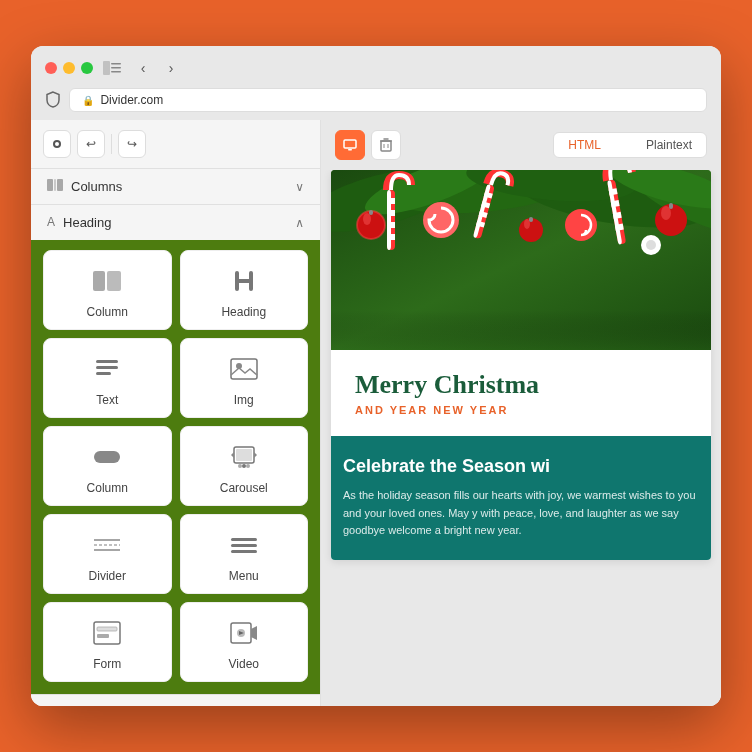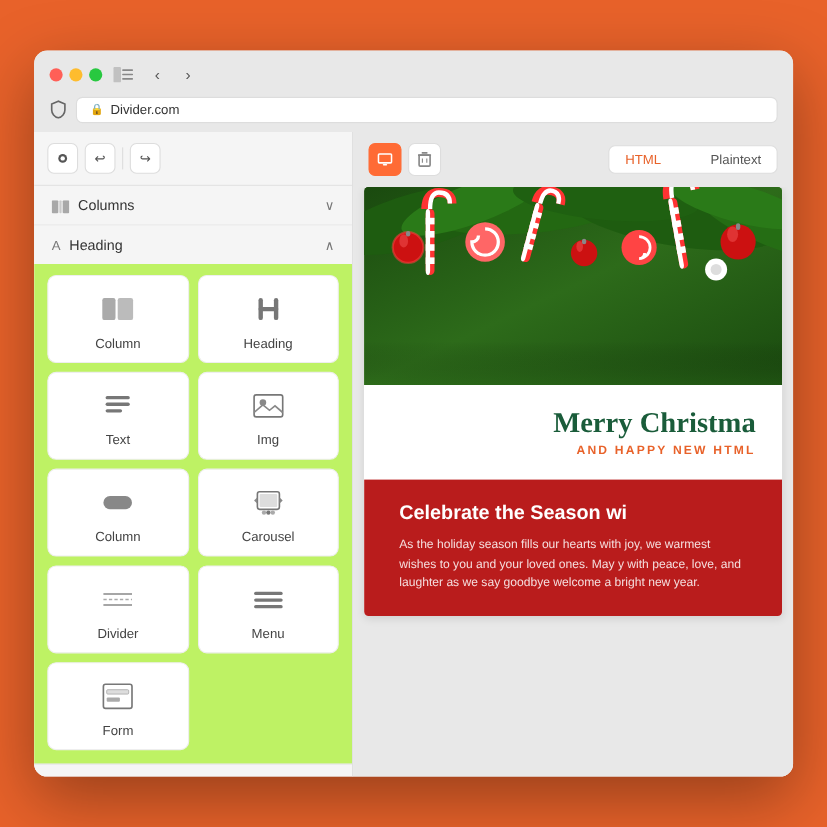--- a/index.html
+++ b/index.html
@@ -164,21 +164,21 @@
       padding: 10px 16px;
       display: flex;
       justify-content: space-between;
       align-items: center;
       cursor: pointer;
       background: #f5f5f5;
     }
 
     .section-header-left {
       display: flex;
-      align-items: flex-end;
+      align-items: flex-start;
       gap: 8px;
       font-size: 13px;
       font-weight: 500;
       color: #333;
     }
 
     .section-icon {
       font-size: 12px;
       color: #777;
     }
@@ -186,21 +186,21 @@
     .section-chevron {
       font-size: 12px;
       color: #777;
     }
 
     .content-grid {
       display: grid;
       grid-template-columns: 1fr 1fr;
       gap: 8px;
       padding: 10px 12px 12px 12px;
-      background: #bef264;
+      background: #4d7c0f;
     }
 
     .content-item {
       background: white;
       border-radius: 8px;
       padding: 14px 10px 10px 10px;
       display: flex;
       flex-direction: column;
       align-items: center;
       gap: 8px;
@@ -309,41 +309,41 @@
       position: relative;
       overflow: hidden;
       display: flex;
       align-items: center;
       justify-content: center;
     }
 
     .email-text-section {
       background: white;
       padding: 20px 24px;
-      text-align: right;
+      text-align: left;
     }
 
     .merry-christmas {
       font-size: 26px;
       font-weight: 800;
       color: #1a5c3a;
       font-family: Georgia, serif;
     }
 
     .happy-new-year {
       font-size: 11px;
       font-weight: 600;
       color: #E8622A;
       letter-spacing: 2px;
       margin-top: 4px;
     }
 
     .email-body-section {
-      background: #b91c1c;
-      padding: 20px 32px;
+      background: #0f766e;
+      padding: 20px 12px;
     }
 
     .celebrate-heading {
       font-size: 18px;
       font-weight: 700;
       color: white;
       margin-bottom: 10px;
     }
 
     .body-text {
@@ -538,20 +538,31 @@
             <div class="content-item-icon">
               <svg width="30" height="26" viewBox="0 0 30 26">
                 <rect x="2" y="2" width="26" height="22" rx="2" fill="none" stroke="#777" stroke-width="1.5"></rect>
                 <rect x="5" y="7" width="20" height="4" rx="1" fill="#ddd" stroke="#aaa" stroke-width="0.75"></rect>
                 <rect x="5" y="14" width="12" height="4" rx="1" fill="#aaa"></rect>
               </svg>
             </div>
             <span class="content-item-label">Form</span>
           </div>
 
+          <div class="content-item">
+            <div class="content-item-icon">
+              <svg width="30" height="24" viewBox="0 0 30 24">
+                <rect x="2" y="2" width="20" height="20" rx="2" fill="none" stroke="#777" stroke-width="1.5"></rect>
+                <path d="M22 8 L28 5 L28 19 L22 16 Z" fill="#888"></path>
+                <circle cx="12" cy="12" r="4" fill="#bbb"></circle>
+                <path d="M10 10 L15 12 L10 14 Z" fill="#666"></path>
+              </svg>
+            </div>
+            <span class="content-item-label">Video</span>
+          </div>
 
         </div>
       </div>
     </div>
 
     <div class="main-content">
 
       <div class="main-toolbar">
         <div class="main-toolbar-left">
           <div class="main-toolbar-btn active">
@@ -667,21 +678,21 @@
                 <linearGradient id="bottomFade" x1="0" y1="0" x2="0" y2="1">
                   <stop offset="0%" stop-color="transparent"></stop>
                   <stop offset="100%" stop-color="#2d6b1a" stop-opacity="0.3"></stop>
                 </linearGradient>
               </defs>
             </svg>
           </div>
 
           <div class="email-text-section">
             <div class="merry-christmas">Merry Christma</div>
-            <div class="happy-new-year">AND HAPPY NEW HTML</div>
+            <div class="happy-new-year">AND YEAR NEW YEAR</div>
           </div>
 
           <div class="email-body-section">
             <div class="celebrate-heading">Celebrate the Season wi</div>
             <div class="body-text">As the holiday season fills our hearts with joy, we warmest wishes to you and your loved ones. May y with peace, love, and laughter as we say goodbye welcome a bright new year.</div>
           </div>
         </div>
       </div>
     </div>
 

